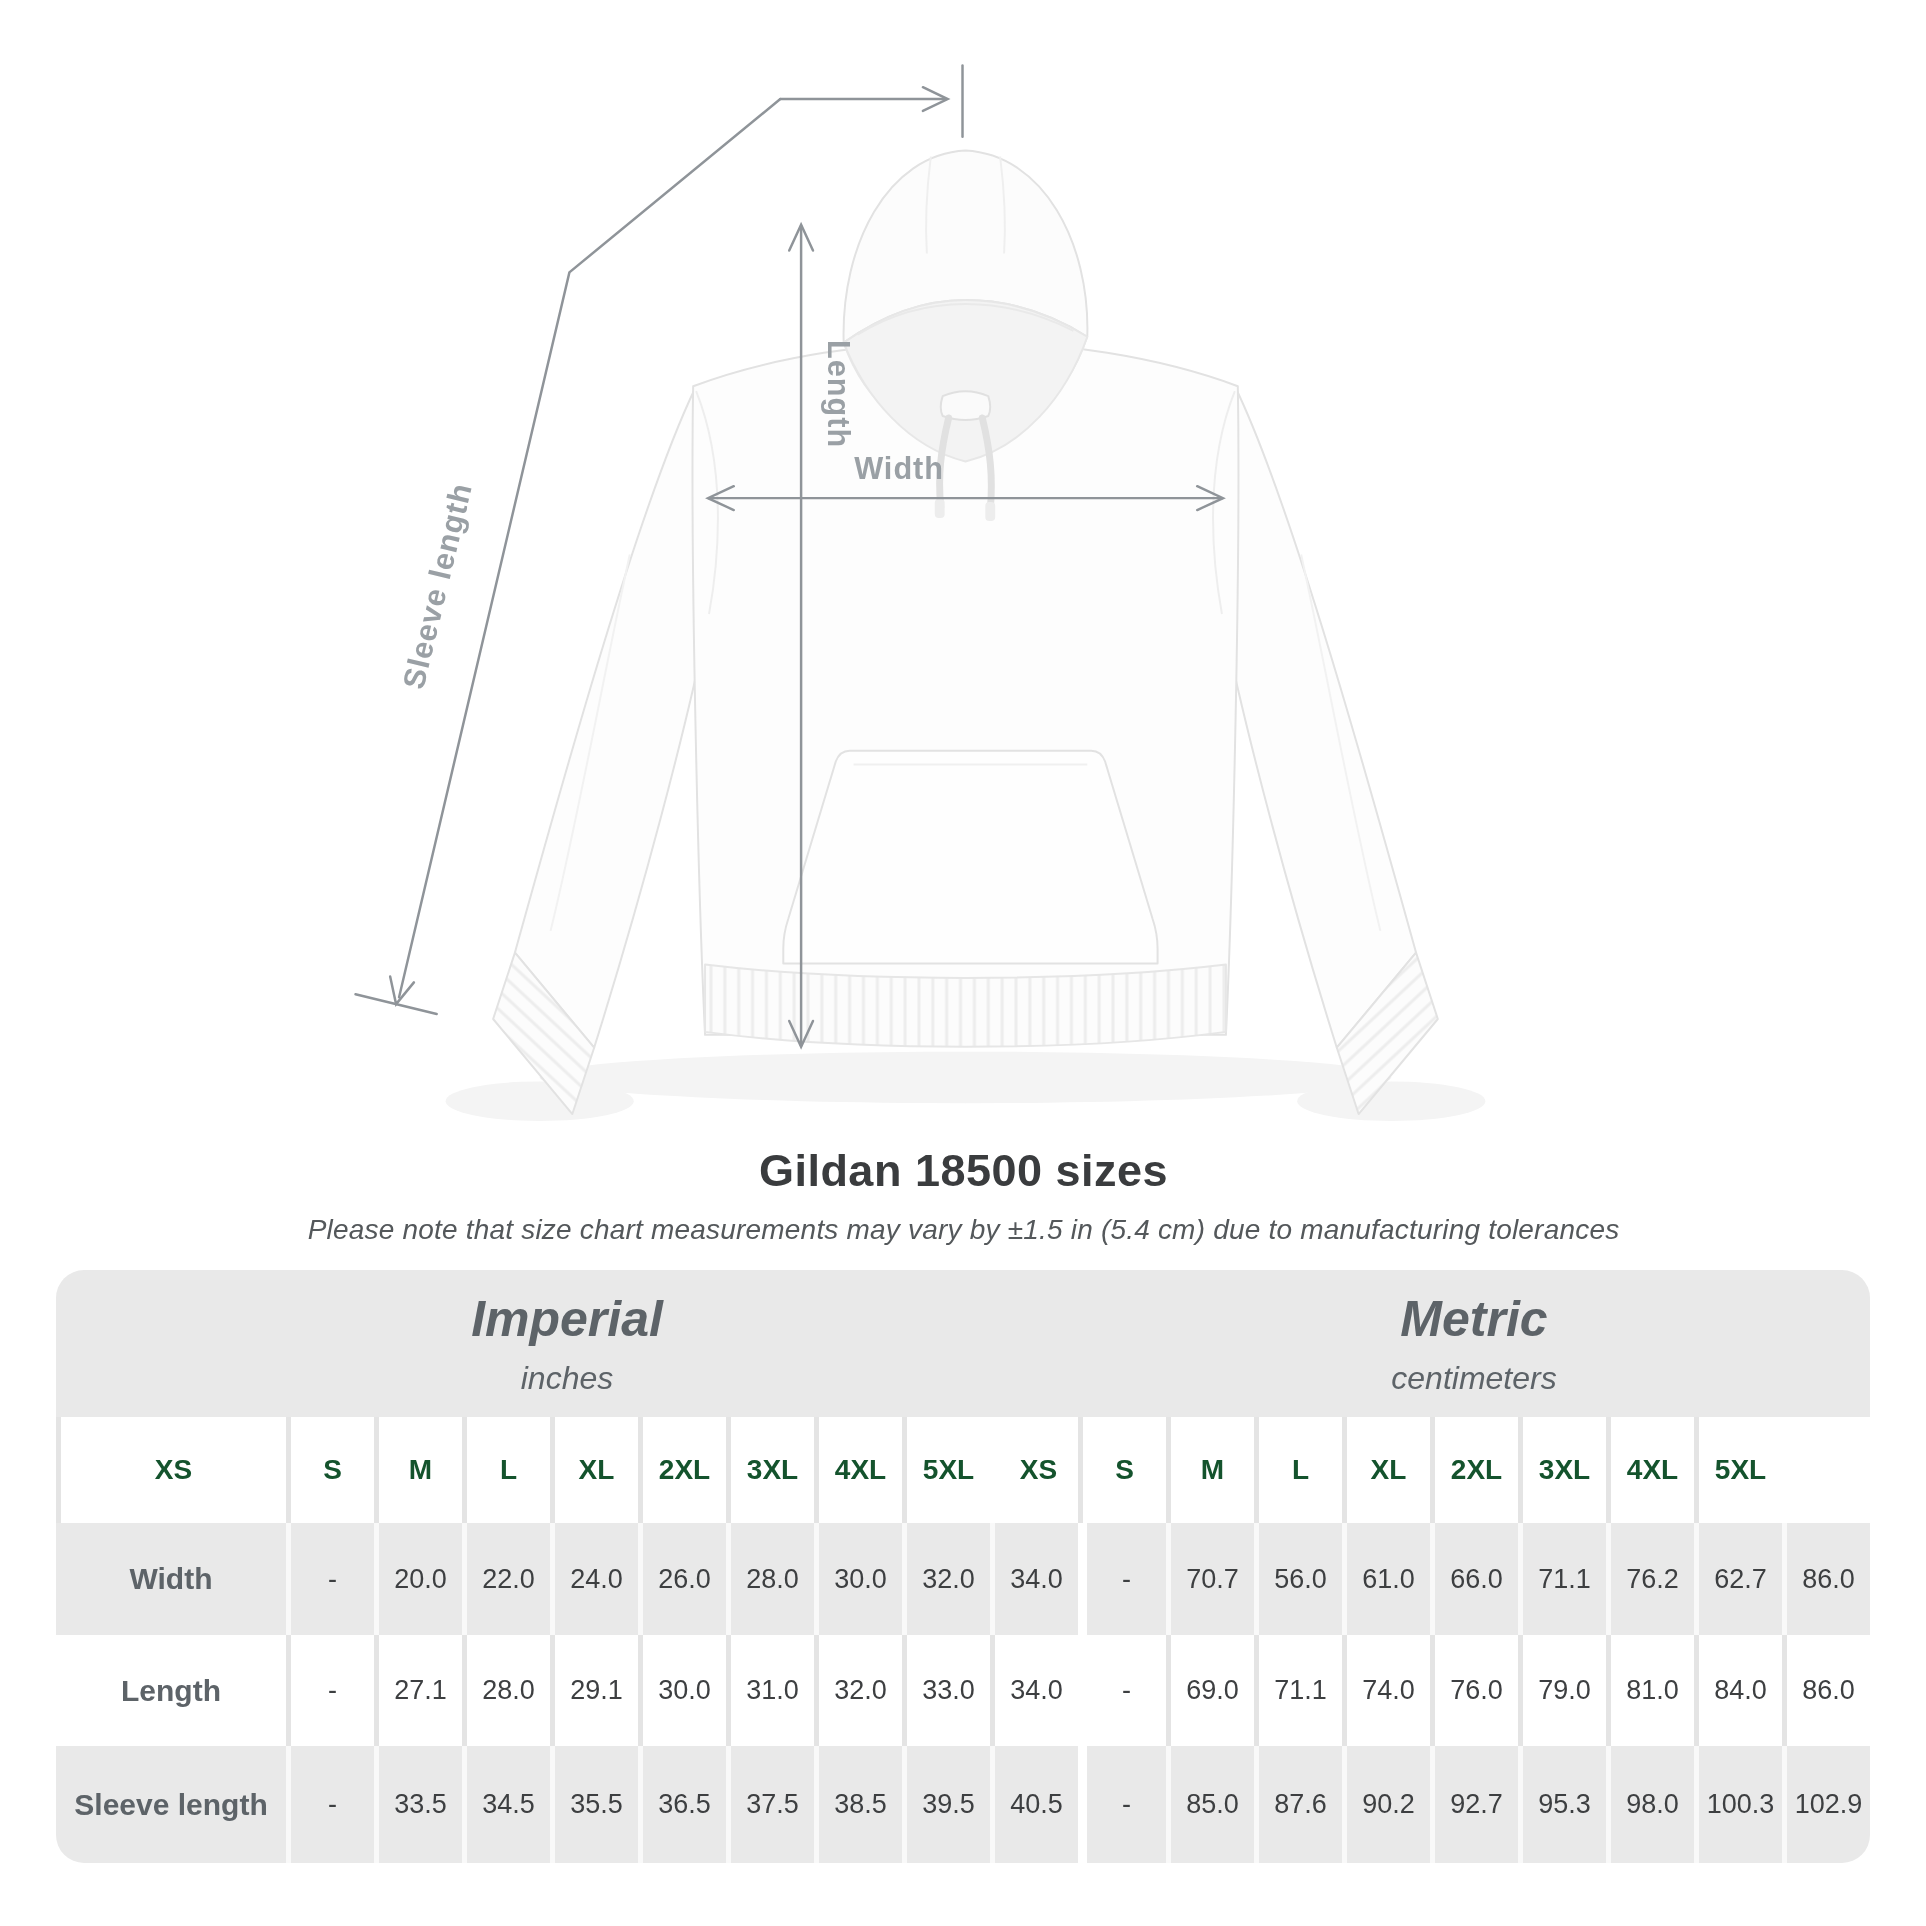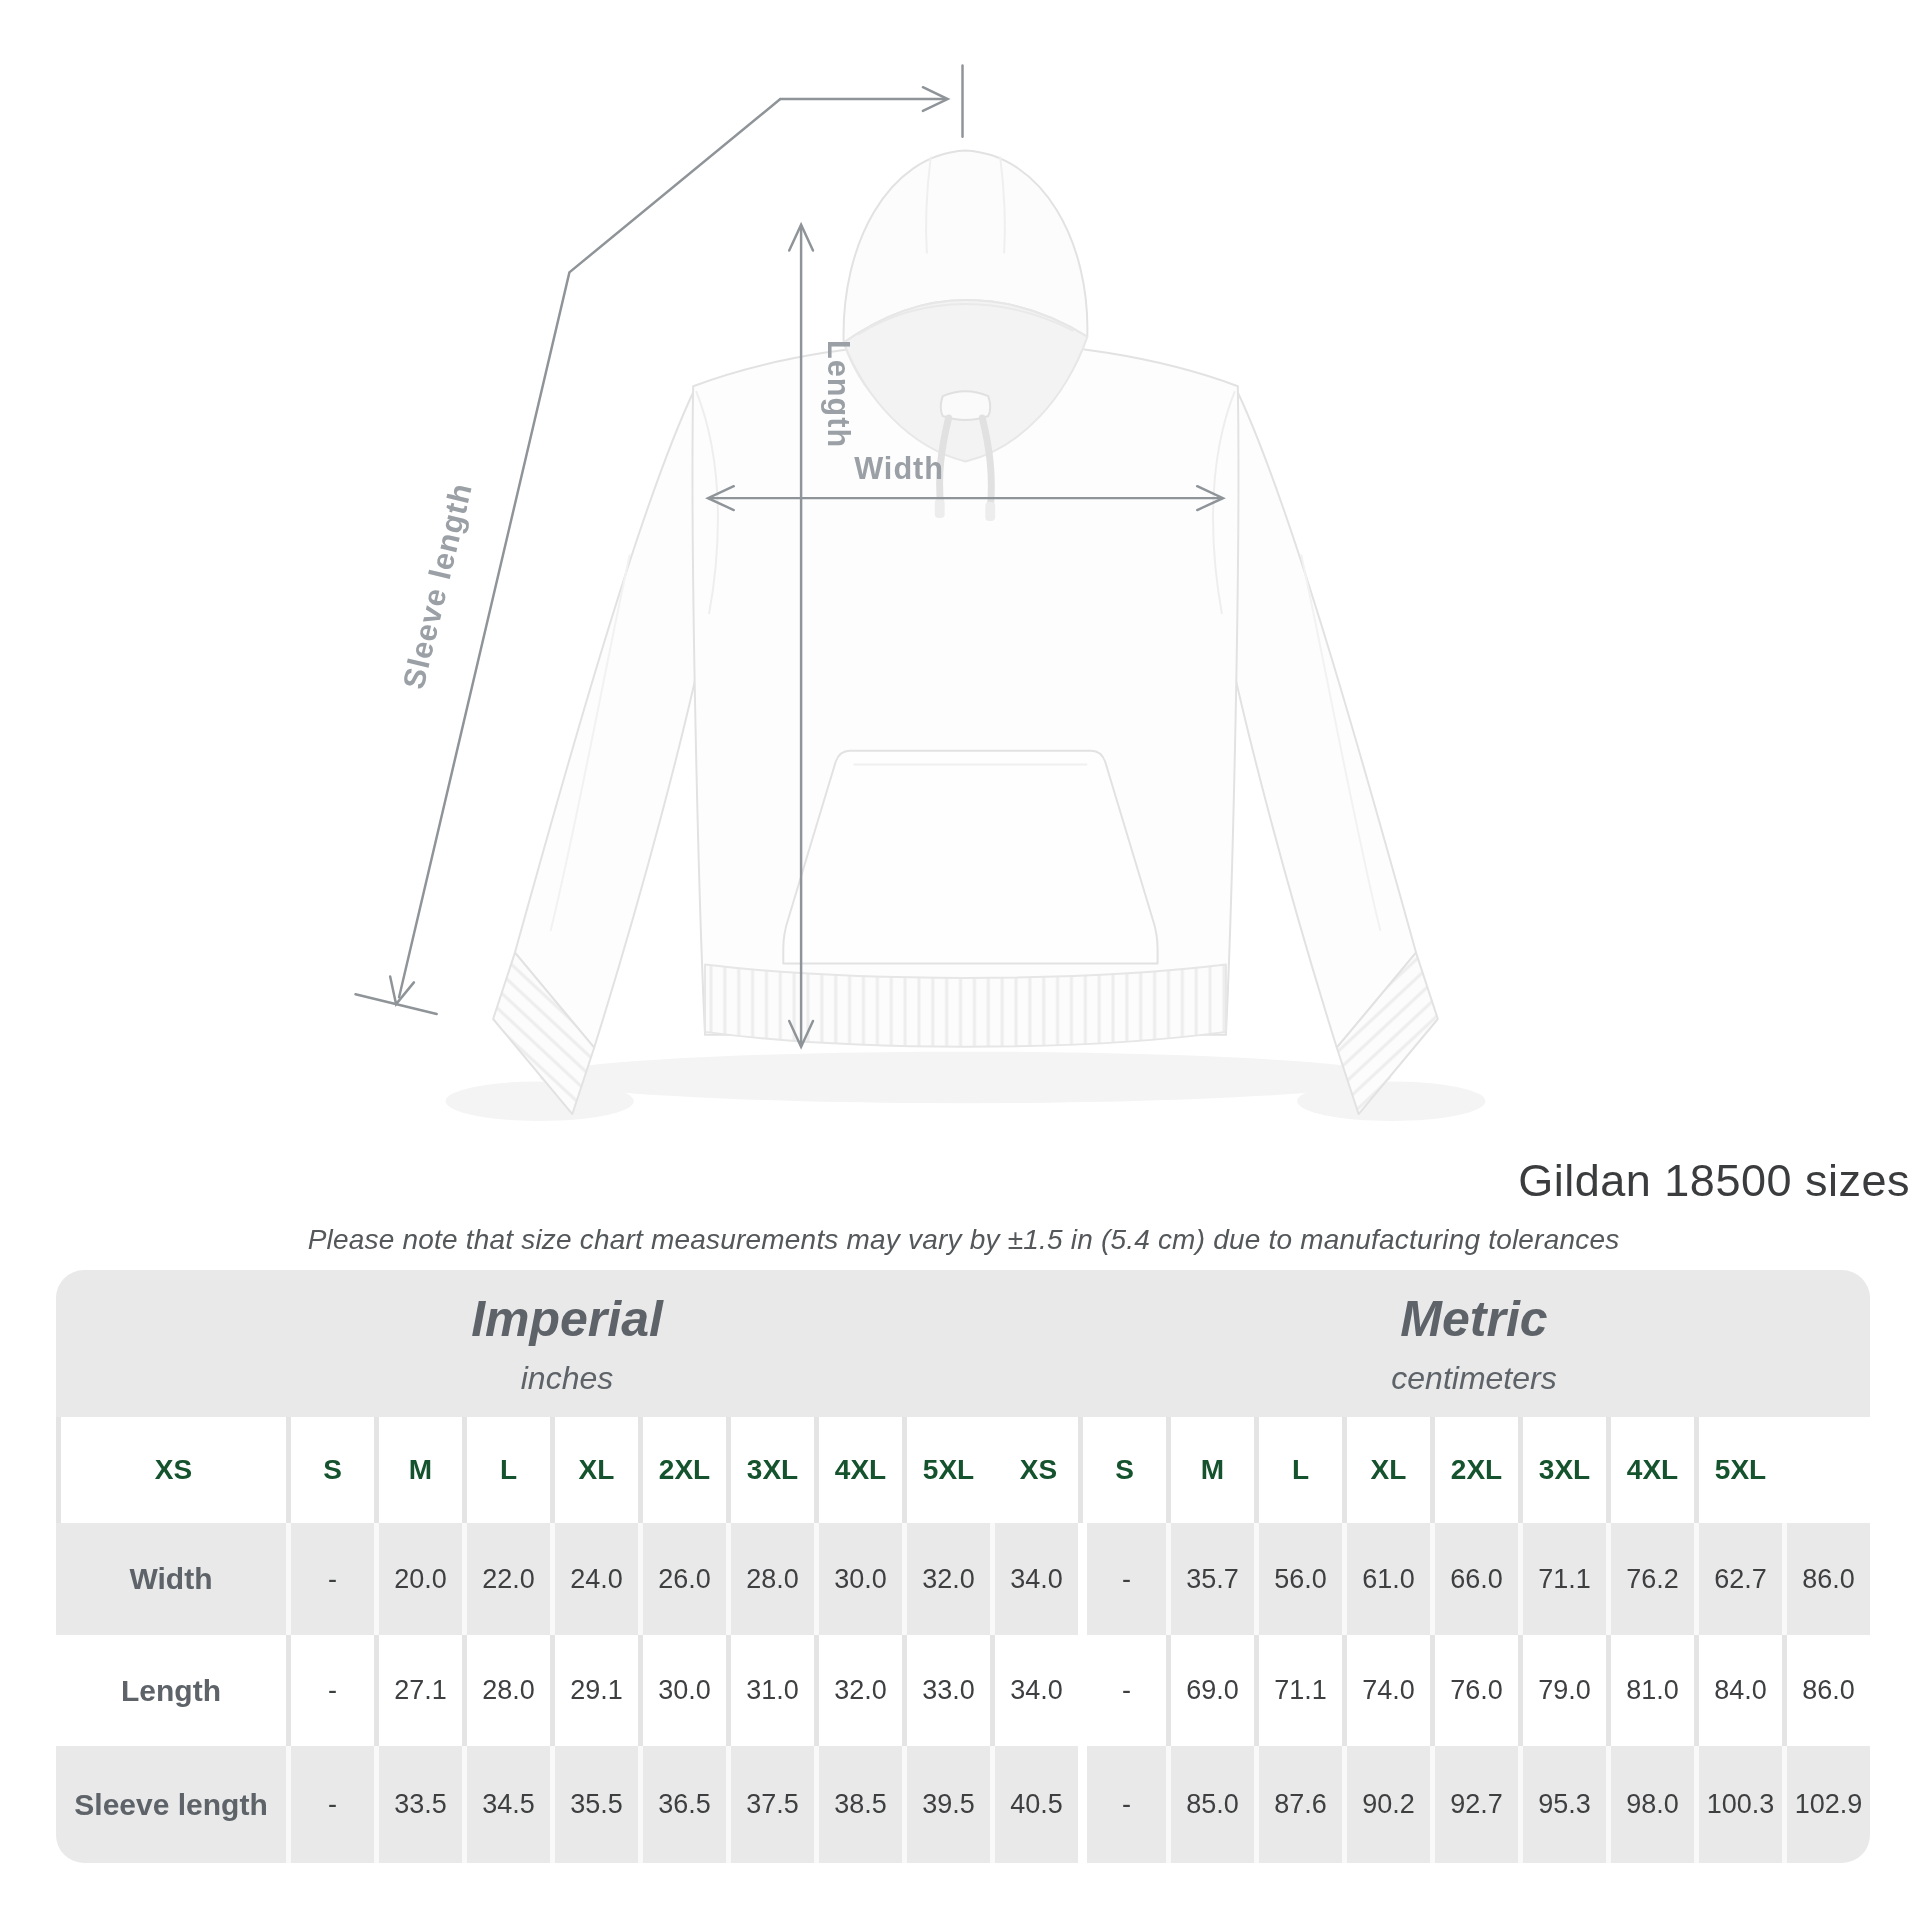--- a/index.html
+++ b/index.html
@@ -9,21 +9,21 @@
   }
   
   .diagram{position:absolute;top:0;left:0;}
   .diagram text{
     font-family:"Liberation Sans","DejaVu Sans",sans-serif;
     font-weight:bold;font-size:31px;fill:#9aa0a5;letter-spacing:1px;
   }
   
   .caption{position:absolute;top:1139px;left:0;width:100%;text-align:center;}
   .caption h1{
-    margin:17px;font-size:45px;line-height:1.1;font-weight:normal;color:#3a3c3e;letter-spacing:0.5px;text-align:right;
+    margin:7px;font-size:45px;line-height:1.1;font-weight:bold;color:#3a3c3e;letter-spacing:0.5px;
   }
   .caption p{
     margin:18px 0 0 0;font-size:28px;font-style:italic;color:#54585b;letter-spacing:0.2px;
   }
   
   .table-wrap{
     position:absolute;left:56px;top:1270px;width:1814px;
     border-radius:28px;overflow:hidden;
   }
   .band{display:grid;grid-template-columns:1022px 792px;height:147px;}
@@ -180,21 +180,21 @@
           <div class="cell data-cell">-</div>
           <div class="cell data-cell">20.0</div>
           <div class="cell data-cell">22.0</div>
           <div class="cell data-cell">24.0</div>
           <div class="cell data-cell">26.0</div>
           <div class="cell data-cell">28.0</div>
           <div class="cell data-cell">30.0</div>
           <div class="cell data-cell">32.0</div>
           <div class="cell data-cell">34.0</div>
           <div class="cell data-cell grp">-</div>
-          <div class="cell data-cell">35.7</div>
+          <div class="cell data-cell">70.7</div>
           <div class="cell data-cell">56.0</div>
           <div class="cell data-cell">61.0</div>
           <div class="cell data-cell">66.0</div>
           <div class="cell data-cell">71.1</div>
           <div class="cell data-cell">76.2</div>
           <div class="cell data-cell">62.7</div>
           <div class="cell data-cell">86.0</div>
         </div>
         <div class="row data-row white">
           <div class="cell label-cell">Length</div>

